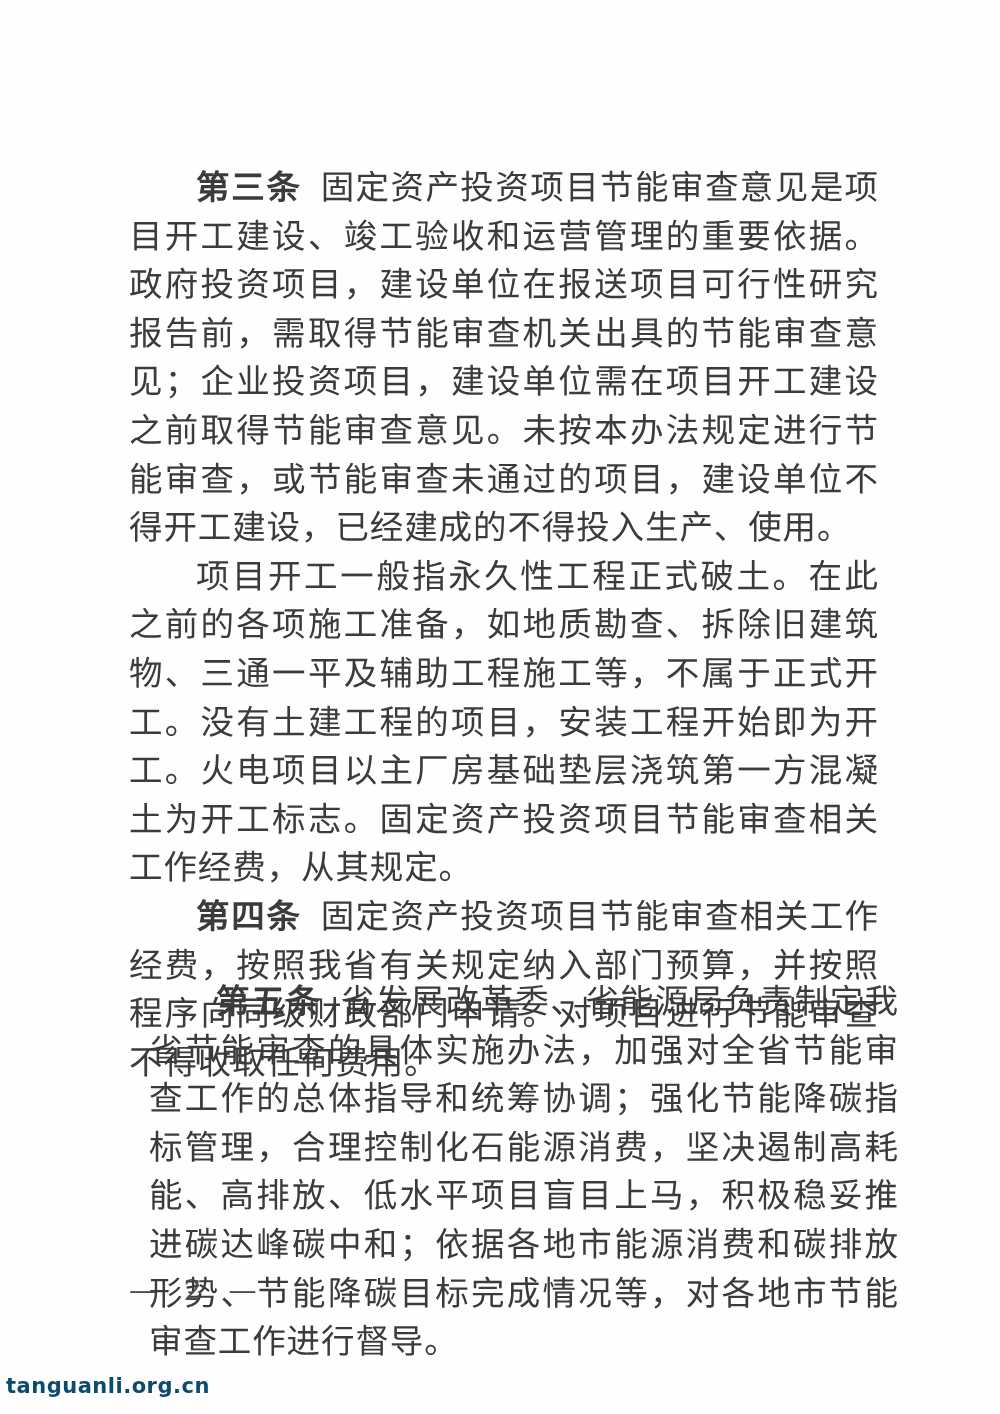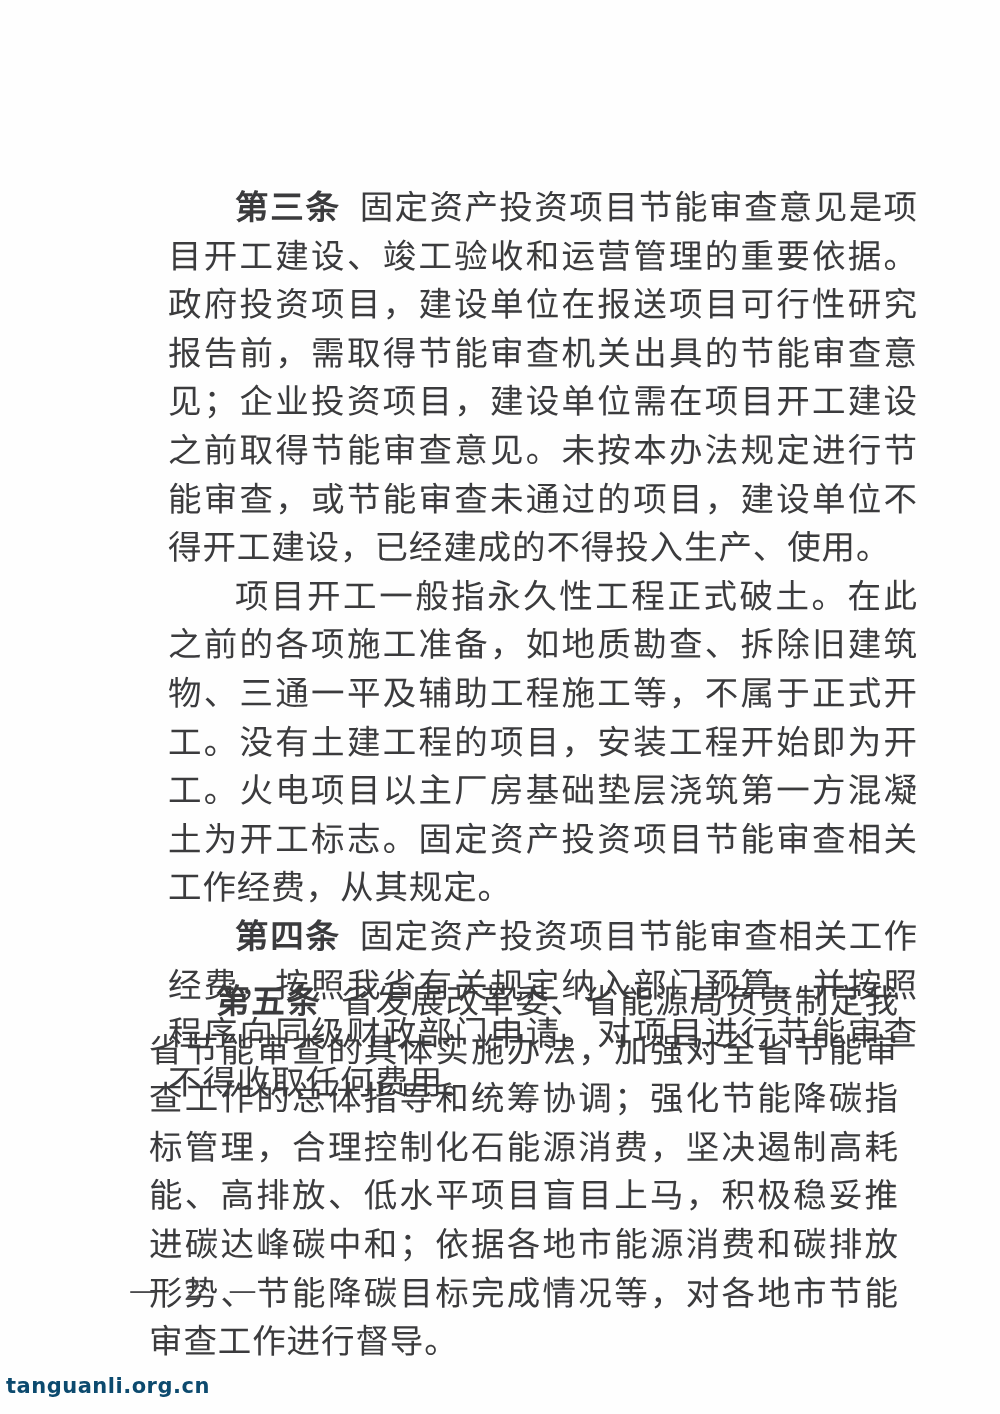--- a/index.html
+++ b/index.html
@@ -21,23 +21,22 @@
     inset: 0;
     width: 1000px;
     height: 1414px;
     background: #fefefe;
   }
 
   
   .content {
     position: absolute;
     left: 129px;
-    top: 184px;
+    top: 164px;
     width: 750px;
-    margin-left: 39px;
   }
 
   .para {
     font-family: "DejaVu Serif", "Liberation Serif", serif;
     font-size: 33.5px;
     line-height: 48.6px;
     color: #3b3b3d;
     text-align: justify;
     text-justify: inter-character;
     text-indent: 2em;

